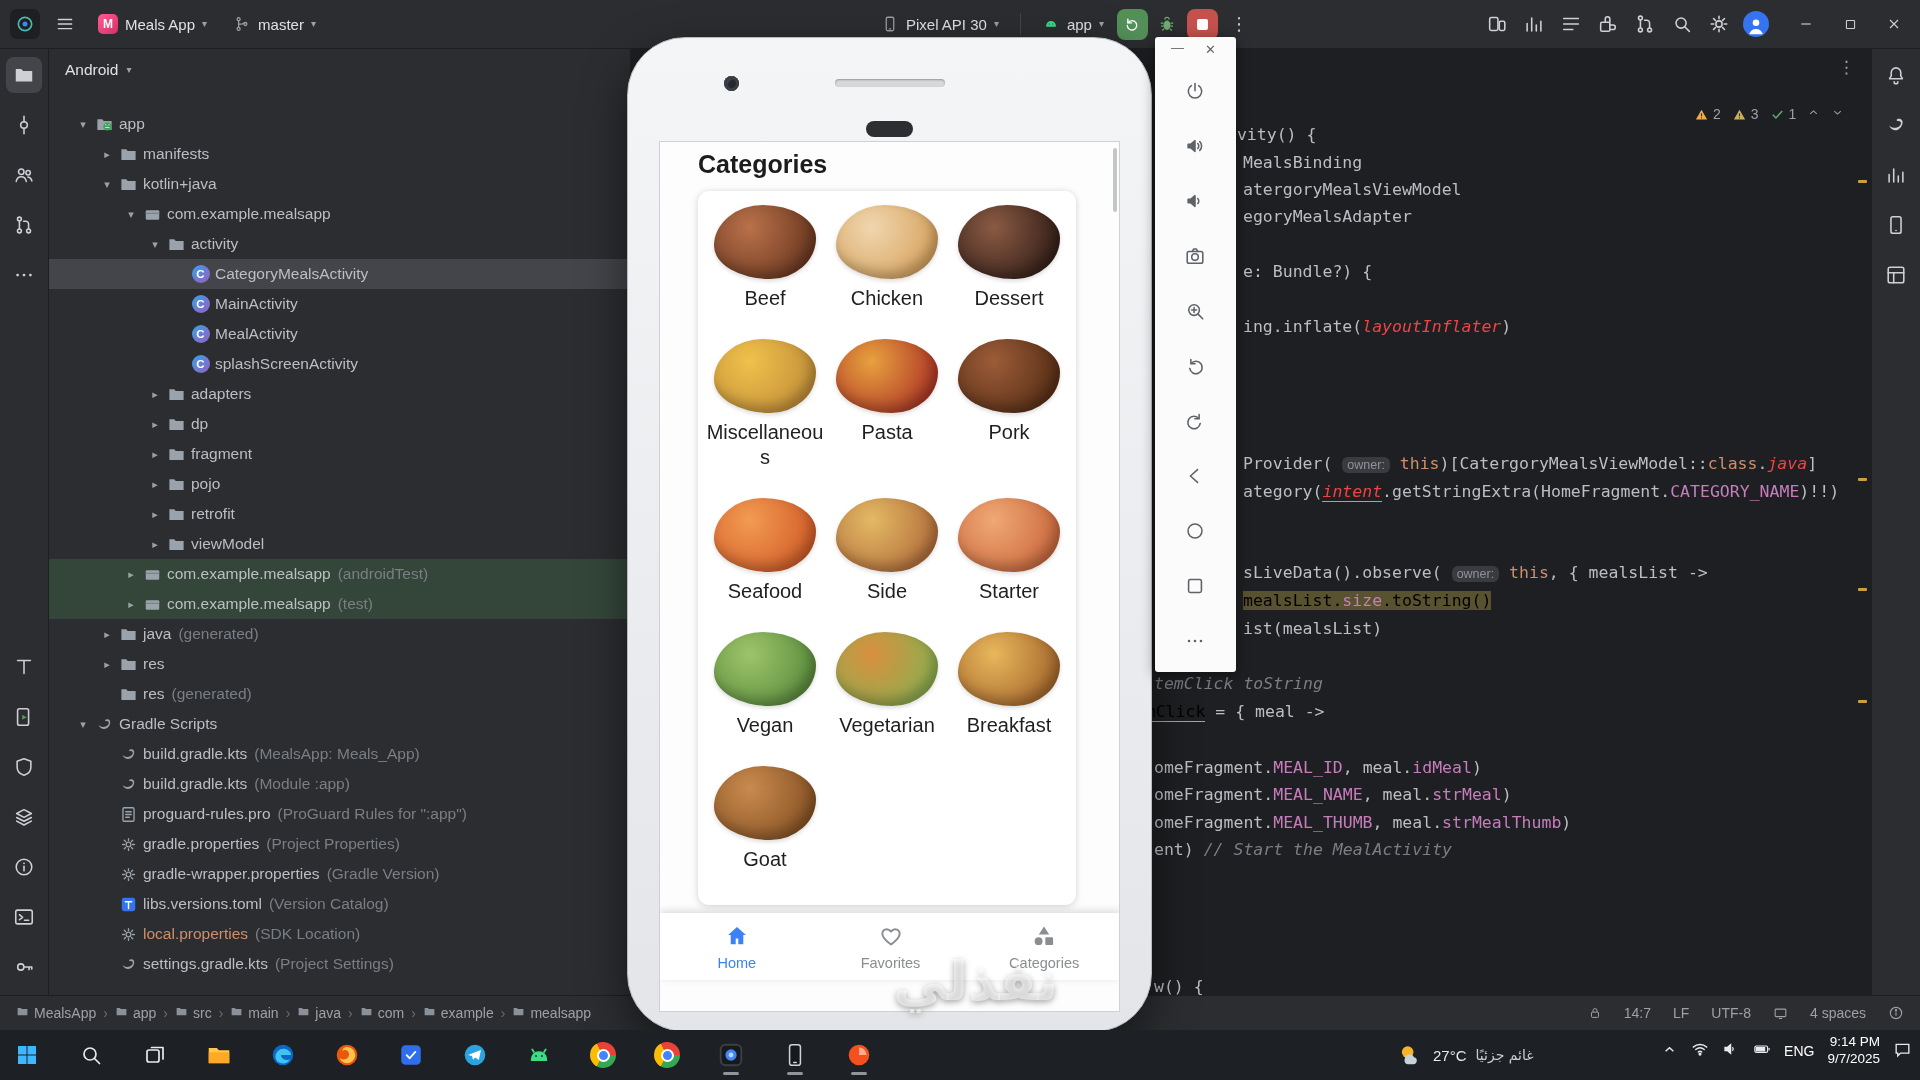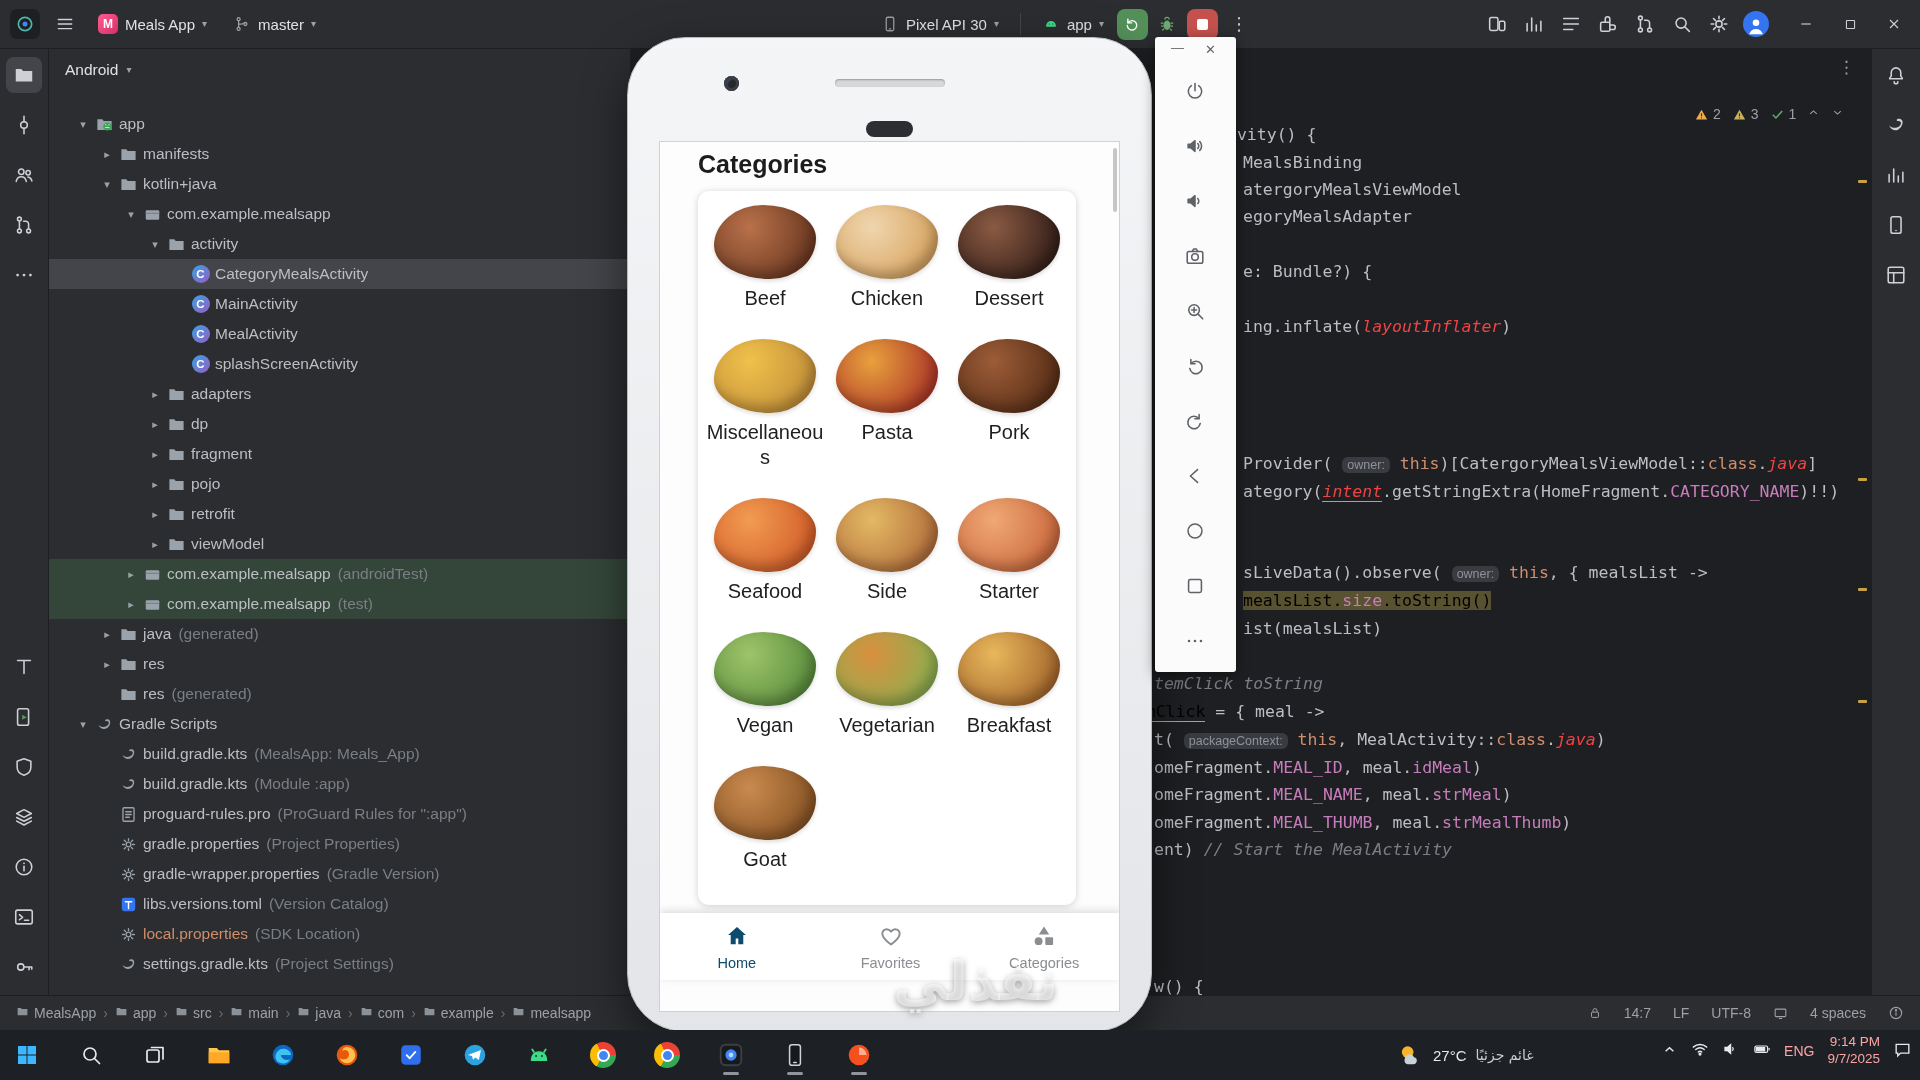--- a/index.html
+++ b/index.html
@@ -106,41 +106,41 @@
   #cat-grid{display:grid;grid-template-columns:repeat(3,1fr);row-gap:28px;padding:14px 6px;justify-items:center;}
   .cat-item{display:flex;flex-direction:column;align-items:center;width:118px;}
   .cat-img{width:102px;height:74px;border-radius:48% 52% 45% 55% / 55% 45% 55% 45%;
     box-shadow:inset -5px -7px 12px rgba(0,0,0,.25), 0 2px 4px rgba(0,0,0,.15);}
   .cat-label{margin-top:7px;font-size:20px;color:#1f1f1f;text-align:center;line-height:1.25;overflow-wrap:anywhere;}
   .ph-scrollbar{position:absolute;right:2px;top:6px;width:4px;height:64px;background:#c4c6c8;border-radius:2px;}
   #bottom-nav{position:absolute;left:0;top:771px;width:461px;height:67px;background:#fff;
     box-shadow:0 -2px 8px rgba(0,0,0,.14);display:flex;}
   .nav-item{flex:1;display:flex;flex-direction:column;align-items:center;justify-content:center;gap:3px;
     color:#8a8d91;font-size:14.5px;}
-  .nav-item.active{color:#0c4a6e;}
+  .nav-item.active{color:#3b82f6;}
 
   
   #wm-ar{position:absolute;left:893px;top:950px;z-index:7;font-family:"DejaVu Sans",sans-serif;
     font-size:54px;font-weight:bold;color:rgba(255,255,255,.55);text-shadow:0 2px 6px rgba(0,0,0,.35);}
   #wm-url{position:absolute;left:856px;top:1033px;z-index:10;font-size:37px;font-weight:bold;letter-spacing:1px;
     color:#f5f6f7;text-shadow:0 1px 3px rgba(0,0,0,.6), 0 0 10px rgba(0,0,0,.3);}
 
   
   #taskbar{position:absolute;left:0;top:1030px;width:1920px;height:50px;background:#1d2024;z-index:9;}
   #tb-icons{position:absolute;left:12px;top:0;height:50px;display:flex;align-items:center;gap:34px;}
   .tb-icon{width:30px;height:46px;display:flex;align-items:center;justify-content:center;position:relative;}
   .tb-icon.run::after{content:"";position:absolute;bottom:3px;left:50%;transform:translateX(-50%);
     width:16px;height:3px;border-radius:2px;background:#8f969c;}
   .ic-chrome{width:26px;height:26px;border-radius:50%;position:relative;
     background:conic-gradient(from -30deg,#ea4335 0 120deg,#34a853 0 240deg,#fbbc05 0 360deg);}
   .ic-chrome::after{content:"";position:absolute;inset:6.5px;border-radius:50%;background:#4285f4;border:2.5px solid #fff;}
   .tb-weather{position:absolute;left:1396px;top:0;height:50px;display:flex;align-items:center;gap:9px;
     color:#e8eaec;font-size:15px;}
   .wx-cond{color:#c9cdd2;font-size:14px;font-family:"DejaVu Sans",sans-serif;}
-  .tb-tray{position:absolute;right:8px;top:0;height:41px;display:flex;align-items:center;gap:13px;color:#fca5a5;font-size:14px;}
+  .tb-tray{position:absolute;right:8px;top:0;height:41px;display:flex;align-items:center;gap:13px;color:#ffffff;font-size:14px;}
   .tb-clock{text-align:right;line-height:1.25;font-size:13.5px;}
 </style>
 </head>
 <body>
 
 <div id="root">
 
   <div id="titlebar">
     <div class="tb-left">
       <span class="as-logo">
@@ -687,21 +687,20 @@
       <div class="code-line" style="left: 1243px; top: 204px;"><span class="c-plain">egoryMealsAdapter</span></div>
       <div class="code-line" style="left: 1243px; top: 259px;"><span class="c-plain">e: Bundle?) {</span></div>
       <div class="code-line" style="left: 1243px; top: 314px;"><span class="c-plain">ing.inflate(</span><span class="c-propi">layoutInflater</span><span class="c-plain">)</span></div>
       <div class="code-line" style="left: 1243px; top: 451px;"><span class="c-plain">Provider( </span><span class="c-hint">owner:</span><span class="c-plain"> </span><span class="c-kw">this</span><span class="c-plain">)[CatergoryMealsViewModel::</span><span class="c-kw">class</span><span class="c-plain">.</span><span class="c-propi">java</span><span class="c-plain">]</span></div>
       <div class="code-line" style="left: 1243px; top: 479px;"><span class="c-plain">ategory(</span><span class="c-propi c-underline">intent</span><span class="c-plain">.getStringExtra(HomeFragment.</span><span class="c-prop">CATEGORY_NAME</span><span class="c-plain">)!!)</span></div>
       <div class="code-line" style="left: 1243px; top: 560px;"><span class="c-plain">sLiveData().observe( </span><span class="c-hint">owner:</span><span class="c-plain"> </span><span class="c-kw">this</span><span class="c-plain">, { mealsList -&gt;</span></div>
       <div class="code-line" style="left: 1243px; top: 588px;"><span class="c-hl">mealsList.</span><span class="c-hl c-prop">size</span><span class="c-hl">.toString()</span></div>
       <div class="code-line" style="left: 1243px; top: 616px;"><span class="c-plain">ist(mealsList)</span></div>
       <div class="code-line" style="left: 1154px; top: 671px;"><span class="c-cmt">temClick toString</span></div>
       <div class="code-line" style="left: 1106px; top: 699px;"><span class="c-underline">nItemClick</span><span class="c-plain"> = { meal -&gt;</span></div>
-      <div class="code-line" style="left: 1154px; top: 727px;"><span class="c-plain">t( </span><span class="c-hint">packageContext:</span><span class="c-plain"> </span><span class="c-kw">this</span><span class="c-plain">, MealActivity::</span><span class="c-kw">class</span><span class="c-plain">.</span><span class="c-propi">java</span><span class="c-plain">)</span></div>
       <div class="code-line" style="left: 1154px; top: 755px;"><span class="c-plain">omeFragment.</span><span class="c-prop">MEAL_ID</span><span class="c-plain">, meal.</span><span class="c-prop">idMeal</span><span class="c-plain">)</span></div>
       <div class="code-line" style="left: 1154px; top: 782px;"><span class="c-plain">omeFragment.</span><span class="c-prop">MEAL_NAME</span><span class="c-plain">, meal.</span><span class="c-prop">strMeal</span><span class="c-plain">)</span></div>
       <div class="code-line" style="left: 1154px; top: 810px;"><span class="c-plain">omeFragment.</span><span class="c-prop">MEAL_THUMB</span><span class="c-plain">, meal.</span><span class="c-prop">strMealThumb</span><span class="c-plain">)</span></div>
       <div class="code-line" style="left: 1154px; top: 837px;"><span class="c-plain">ent) </span><span class="c-cmt">// Start the MealActivity</span></div>
       <div class="code-line" style="left: 1154px; top: 974px;"><span class="c-plain">w() {</span></div>
     </div>
   <div id="problems">
     <span class="pw-item">
       <svg width="15" height="15" viewBox="0 0 24 24">
           <path d="M12 4.5L21 20H3z" fill="#edab4c"></path>

